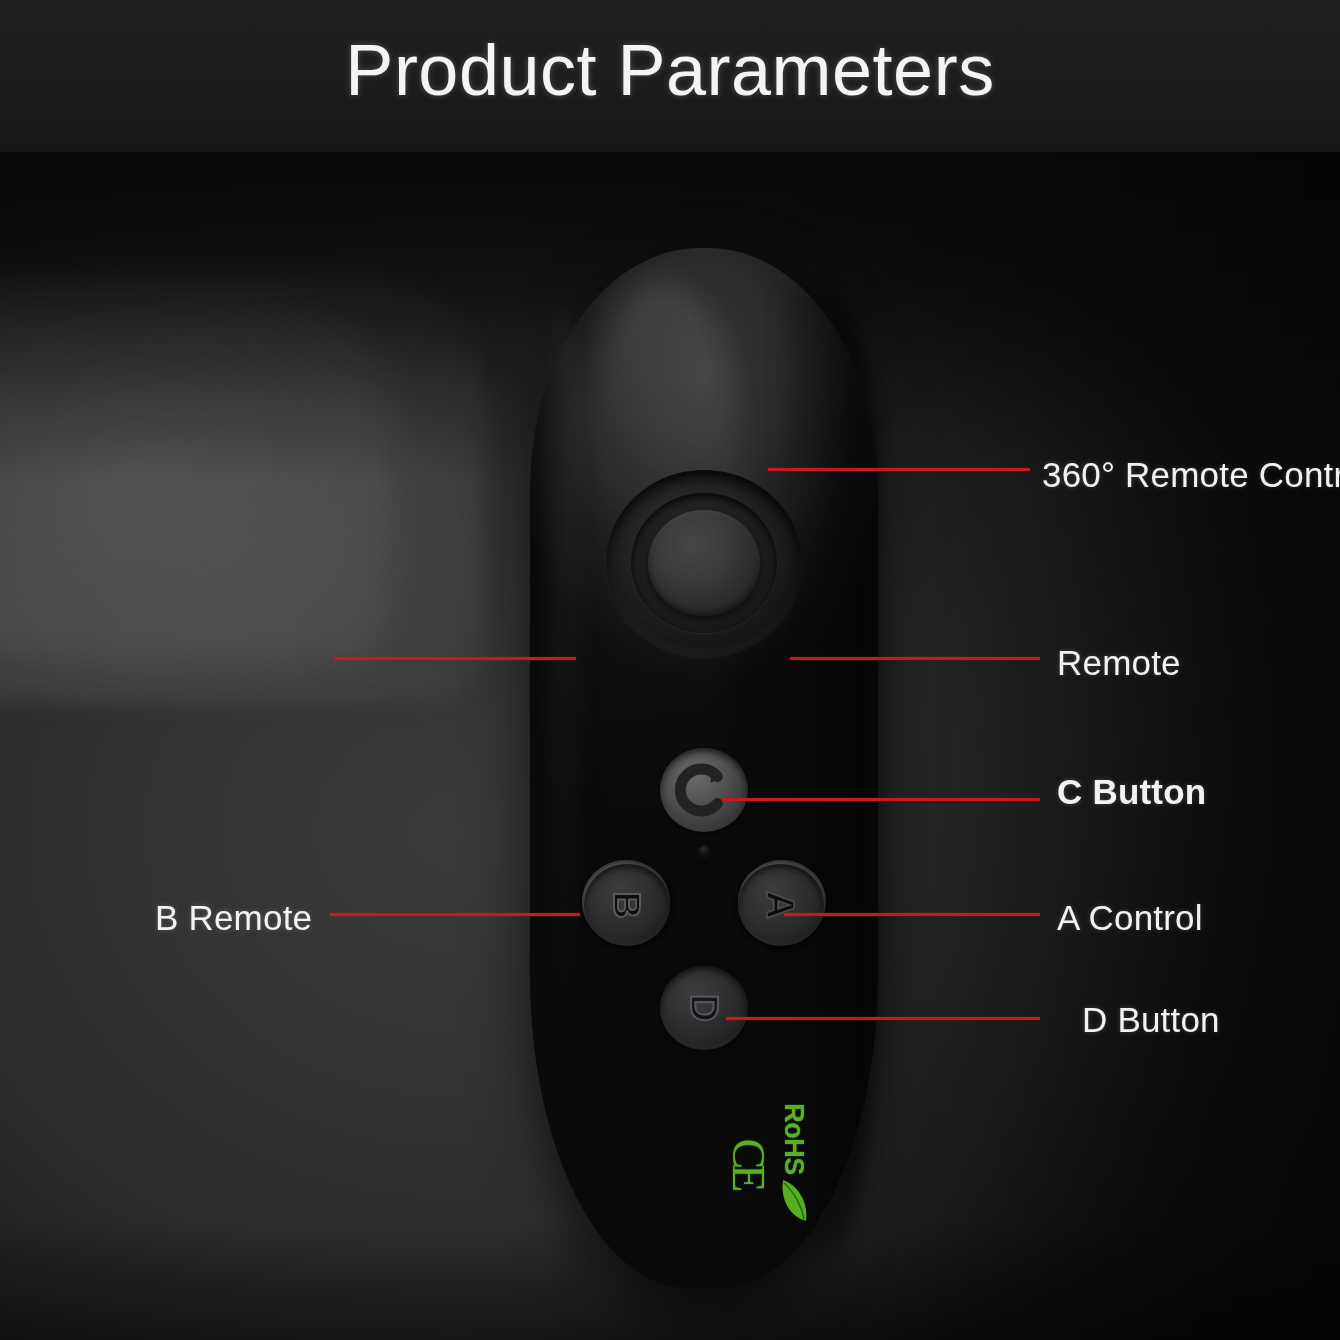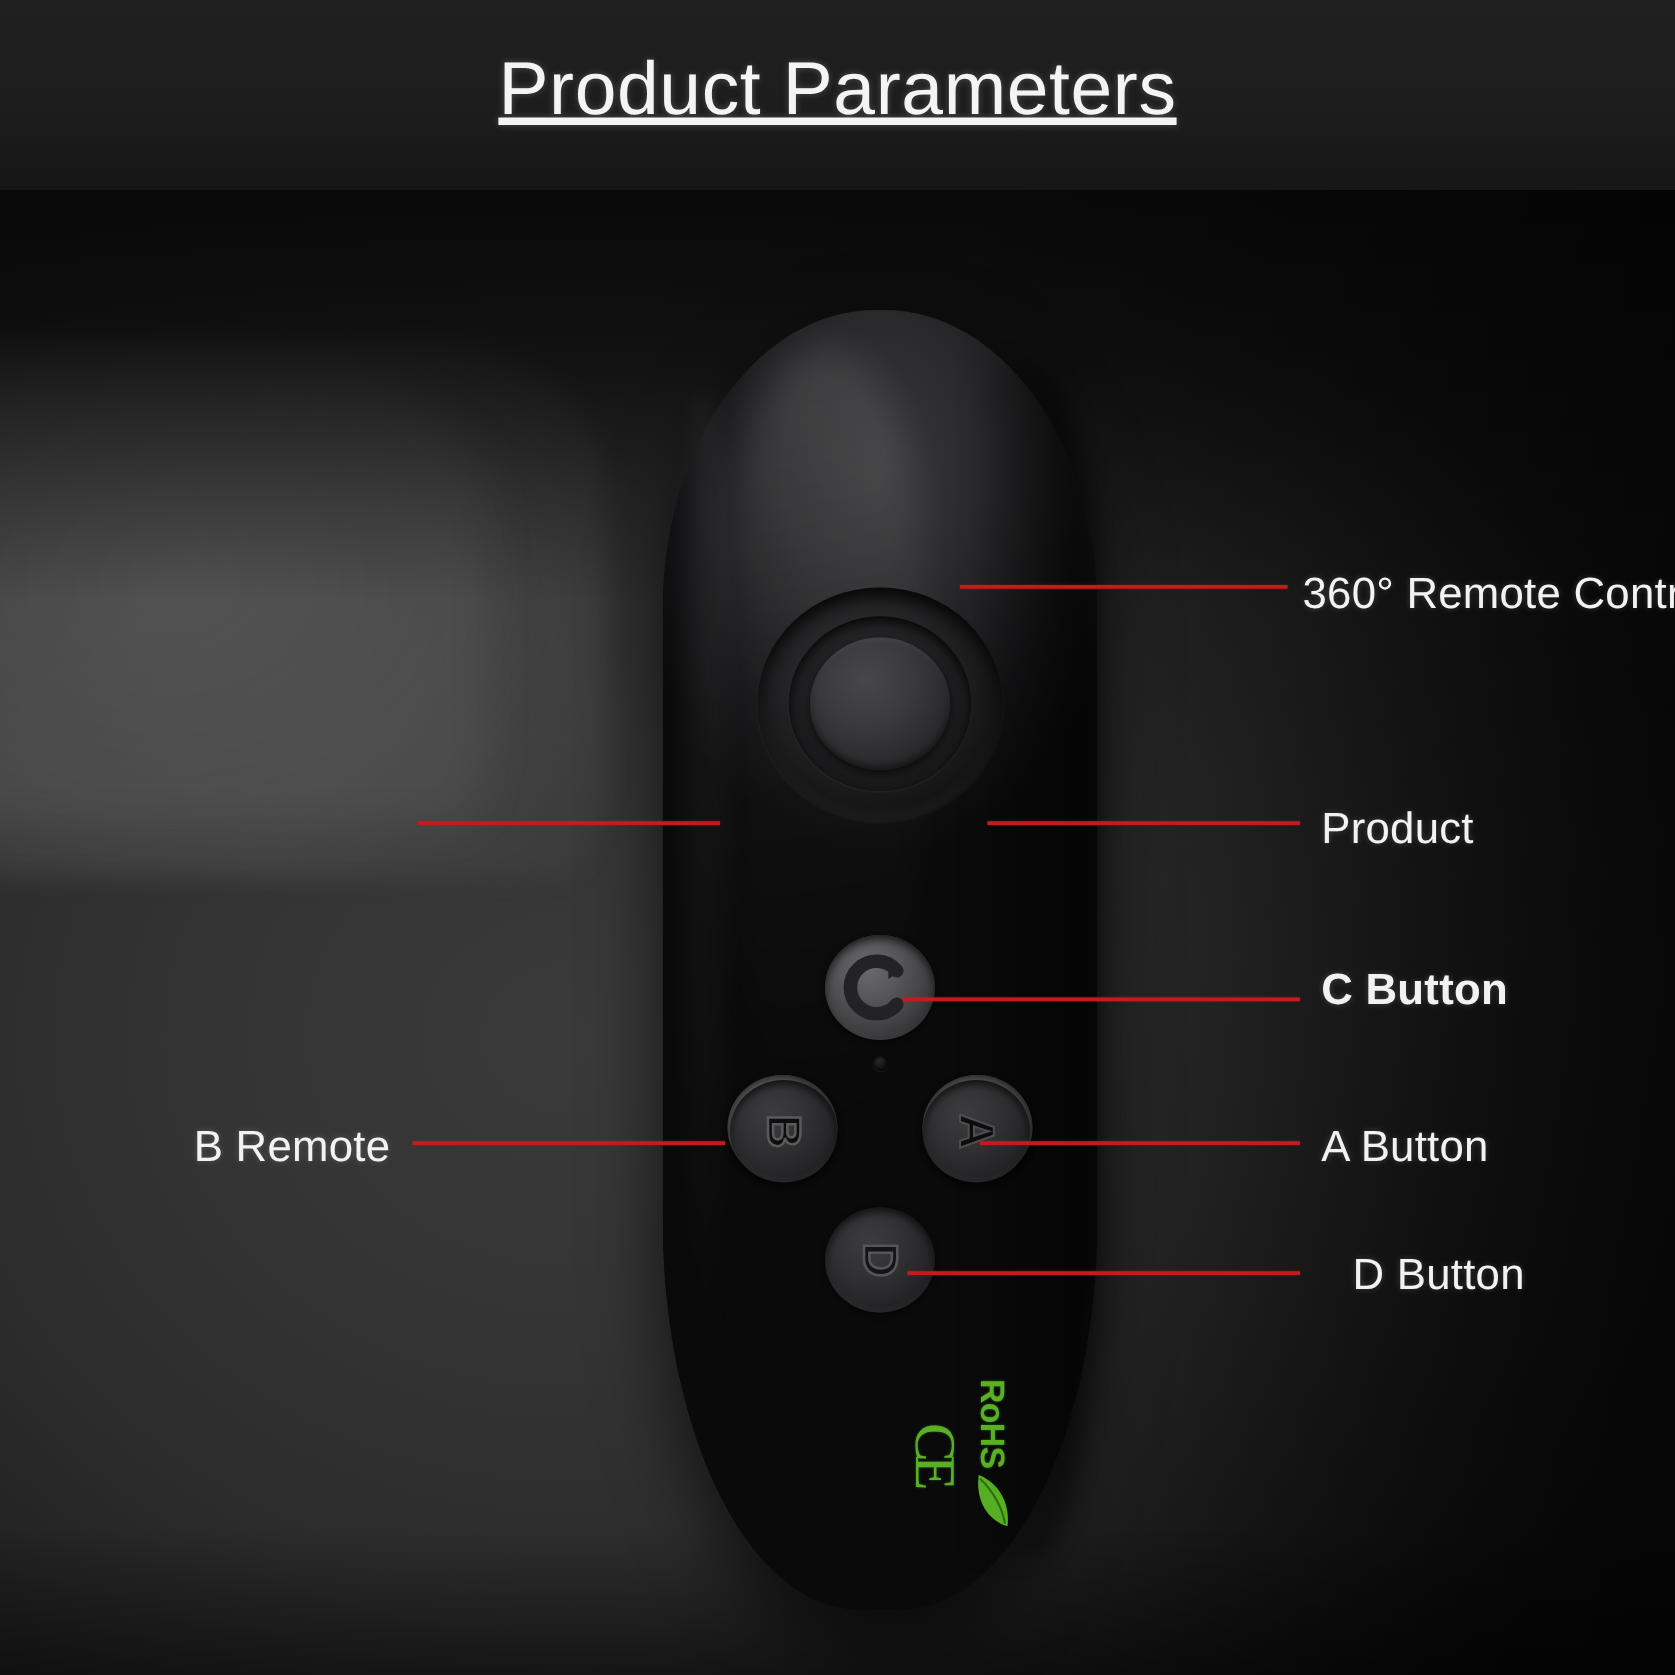--- a/index.html
+++ b/index.html
@@ -64,27 +64,26 @@
 
   
   .header-band{
     position:absolute;left:0;top:0;width:1340px;height:152px;
     background:linear-gradient(180deg,#202020 0%,#1d1d1d 55%,#161616 100%);
   }
   .header-title{
     position:absolute;left:0;top:0;width:1340px;height:152px;
     display:flex;align-items:center;justify-content:center;
     color:#f4f4f4;
-    font-size:60px;
+    font-size:72px;
     font-weight:400;
     letter-spacing:0.5px;
     text-shadow:0 0 6px rgba(255,255,255,0.22);
     padding-bottom:12px;
     box-sizing:border-box;
-    text-decoration:underline;
   }
 
   
   #remote{
     position:absolute;
     left:530px;top:248px;width:348px;height:1040px;
   }
   .body-shape{
     position:absolute;inset:0;
     background:
@@ -320,27 +319,27 @@
         </svg>
       </div>
       <div class="ce-mark">CE</div>
     </div>
   </div>
 
   <div class="leader" style="left:768px;top:468px;width:262px;"></div>
   <div class="callout-label right" style="left:1042px;top:455px;">360° Remote Control</div>
 
   <div class="leader" style="left:790px;top:657px;width:250px;"></div>
-  <div class="callout-label right" style="left:1057px;top:643px;">Product</div>
+  <div class="callout-label right" style="left:1057px;top:643px;">Remote</div>
 
   <div class="leader" style="left:722px;top:798px;width:318px;"></div>
   <div class="callout-label right" style="left:1057px;top:772px;font-weight:bold;">C Button</div>
 
   <div class="leader" style="left:784px;top:913px;width:256px;"></div>
-  <div class="callout-label right" style="left:1057px;top:898px;">A Button</div>
+  <div class="callout-label right" style="left:1057px;top:898px;">A Control</div>
 
   <div class="leader" style="left:726px;top:1017px;width:314px;"></div>
   <div class="callout-label right" style="left:1057px;top:1000px;margin-left:25px;">D Button</div>
 
   <div class="leader" style="left:334px;top:657px;width:242px;"></div>
 
   <div class="leader" style="left:330px;top:913px;width:250px;"></div>
   <div class="callout-label left" style="left:155px;top:898px;">B Remote</div>
 
 </div>

